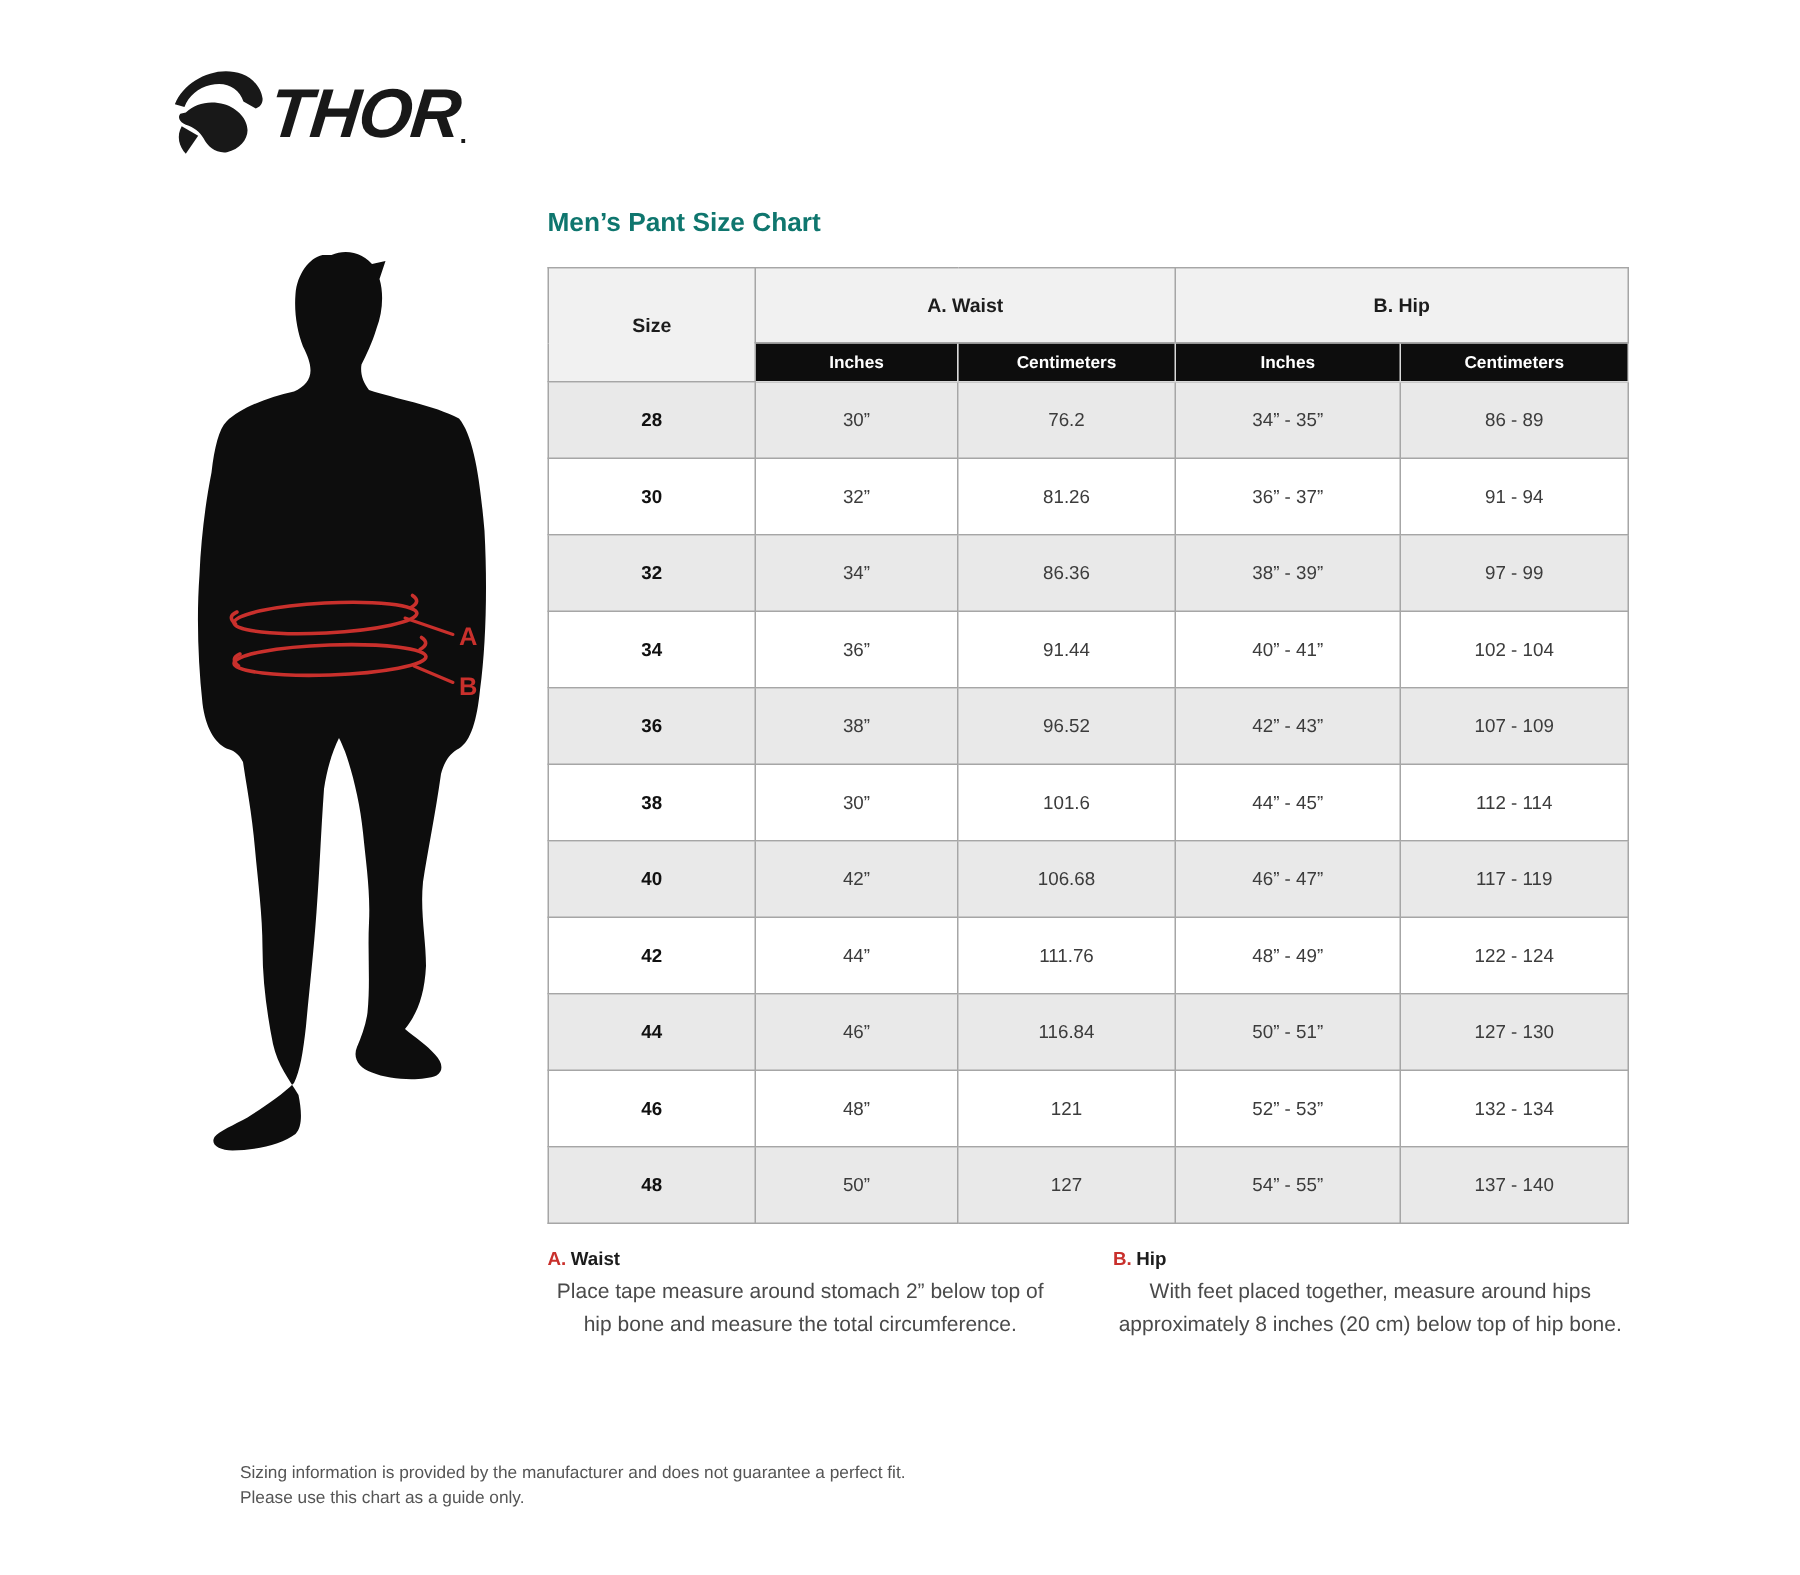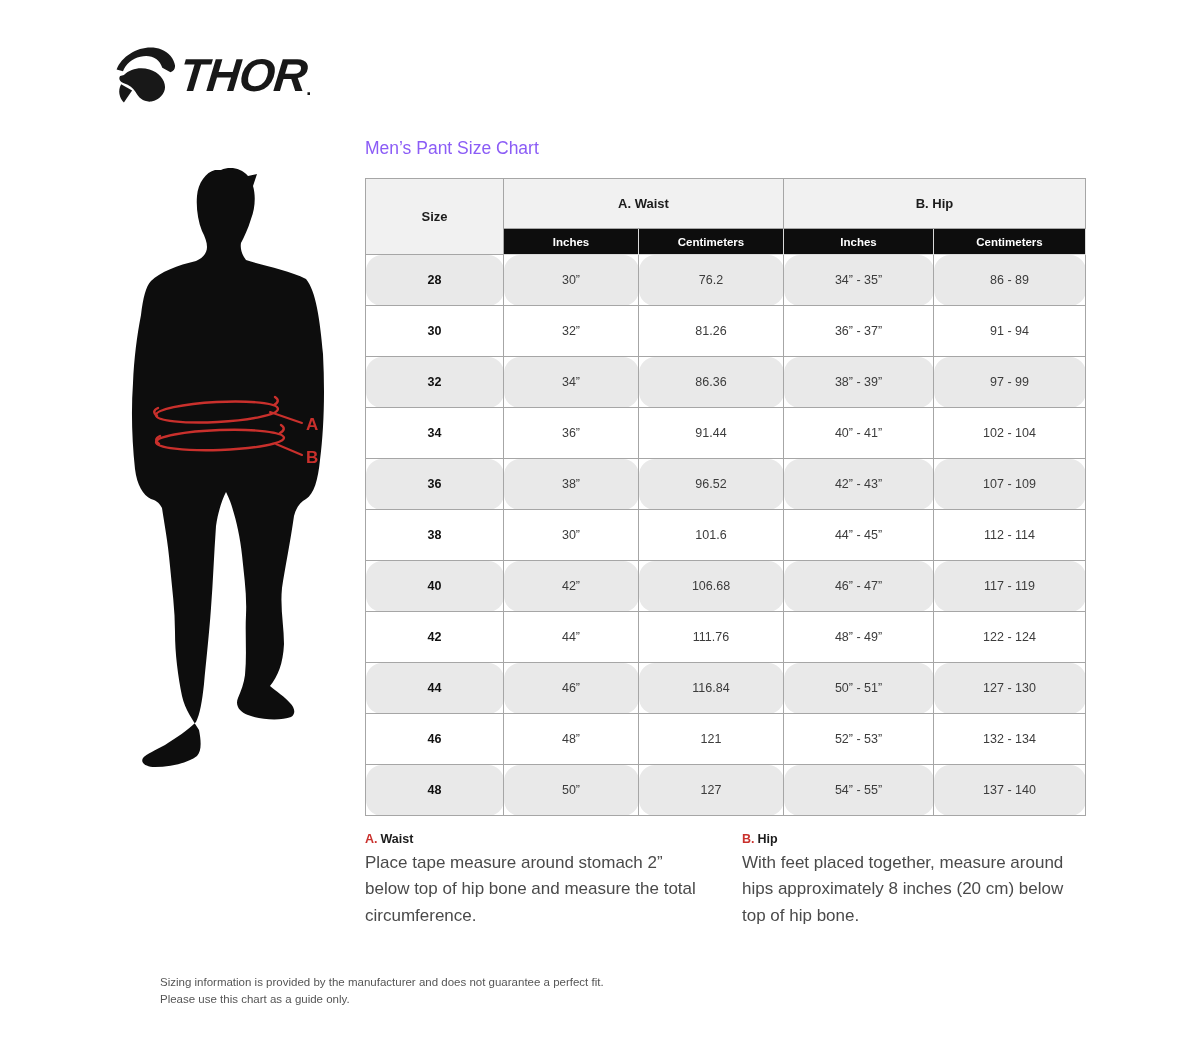--- a/index.html
+++ b/index.html
@@ -12,39 +12,39 @@
   .logo-icon { width:64px; height:62px; margin-right:4px; }
   .logo-text { font-size:46px; font-weight:bold; font-style:italic;
                letter-spacing:-1px; transform:skewX(-6deg); color:#181818; line-height:1; }
   .logo-mark { font-size:18px; font-weight:bold; color:#181818; align-self:flex-end; margin-bottom:6px; }
 
   
   .figure-wrap { position:absolute; left:118px; top:164px; width:224px; height:626px; }
 
   
   .content { position:absolute; left:365px; top:138px; width:720px; }
-  .page-title { font-size:17.5px; font-weight:normal; color:#8b5cf6; margin-bottom:19px; }
+  .page-title { font-size:17.5px; font-weight:bold; color:#0f766e; margin-bottom:19px; }
 
   table.size-table { width:720px; border-collapse:collapse; table-layout:fixed; }
   .size-table th, .size-table td { border:1px solid #a6a6a6; text-align:center; vertical-align:middle; }
   .size-table thead tr.groups th { height:50px; background:#f1f1f1; font-size:13px; font-weight:bold; color:#1c1c1c; }
   .size-table thead tr.subs th { height:26px; background:#0d0d0d; color:#ffffff;
                                   font-size:11.5px; font-weight:bold; border-color:#d9d9d9; }
-  .size-table tbody td { height:51px; font-size:12.5px; color:#3c3c3c; background:#ffffff;border-radius:16px; }
+  .size-table tbody td { height:51px; font-size:12.5px; color:#3c3c3c; background:#ffffff; }
   .size-table tbody td.size-col { font-weight:bold; color:#111; }
   .size-table tbody tr.shade td { background:#e9e9e9; }
 
   
   .howto-title { font-size:17.5px; font-weight:bold; color:#111; margin-top:32px; }
   .howto-cols { display:flex; margin-top:16px; }
   .howto-col { width:337px; }
   .howto-col + .howto-col { margin-left:40px; width:343px; }
   .howto-head { font-size:12.5px; font-weight:bold; color:#1c1c1c; }
   .howto-prefix { font-weight:bold; margin-right:3px; }
-  .howto-text { font-size:17px; color:#4a4a4a; line-height:1.55; margin-top:4px; }
+  .howto-text { font-size:14px; color:#4a4a4a; line-height:1.55; margin-top:4px;text-align:center; }
 
   
   .disclaimer { position:absolute; left:115px; top:974px; font-size:11.5px; color:#555; line-height:1.5;margin-left:45px; }
 </style>
 </head>
 <body>
 
 <div class="page">
 
   <div class="logo">

